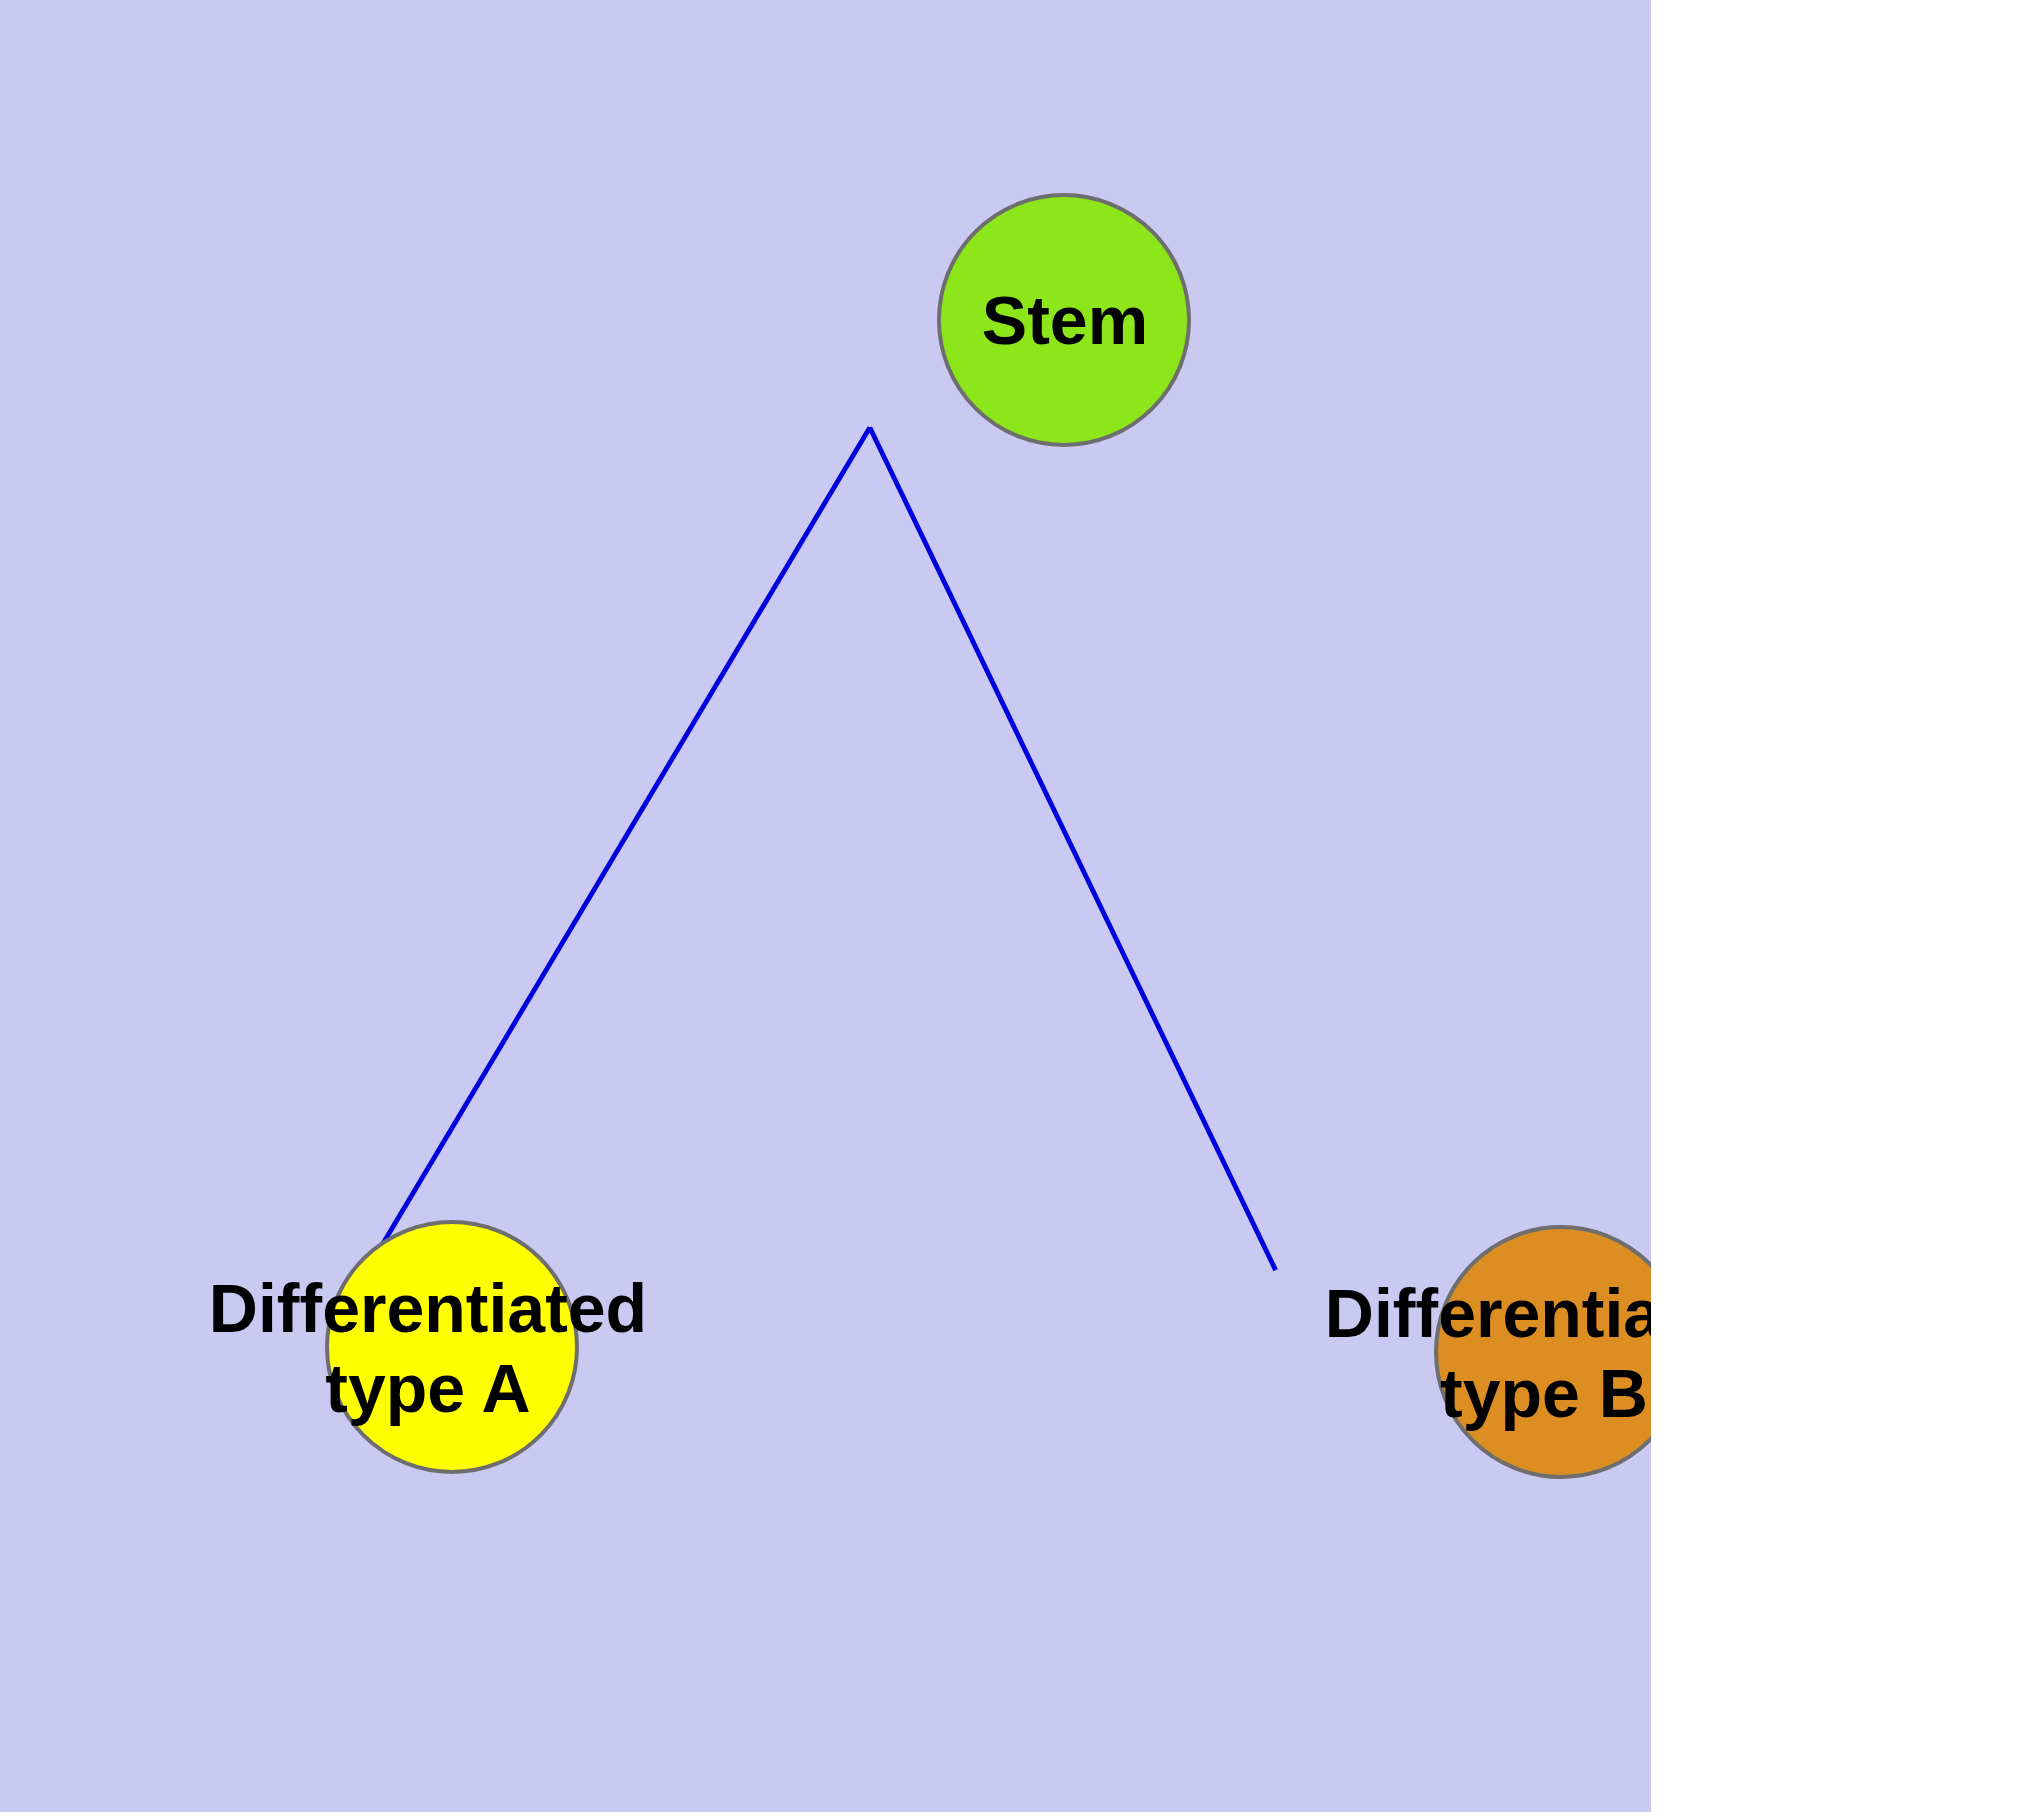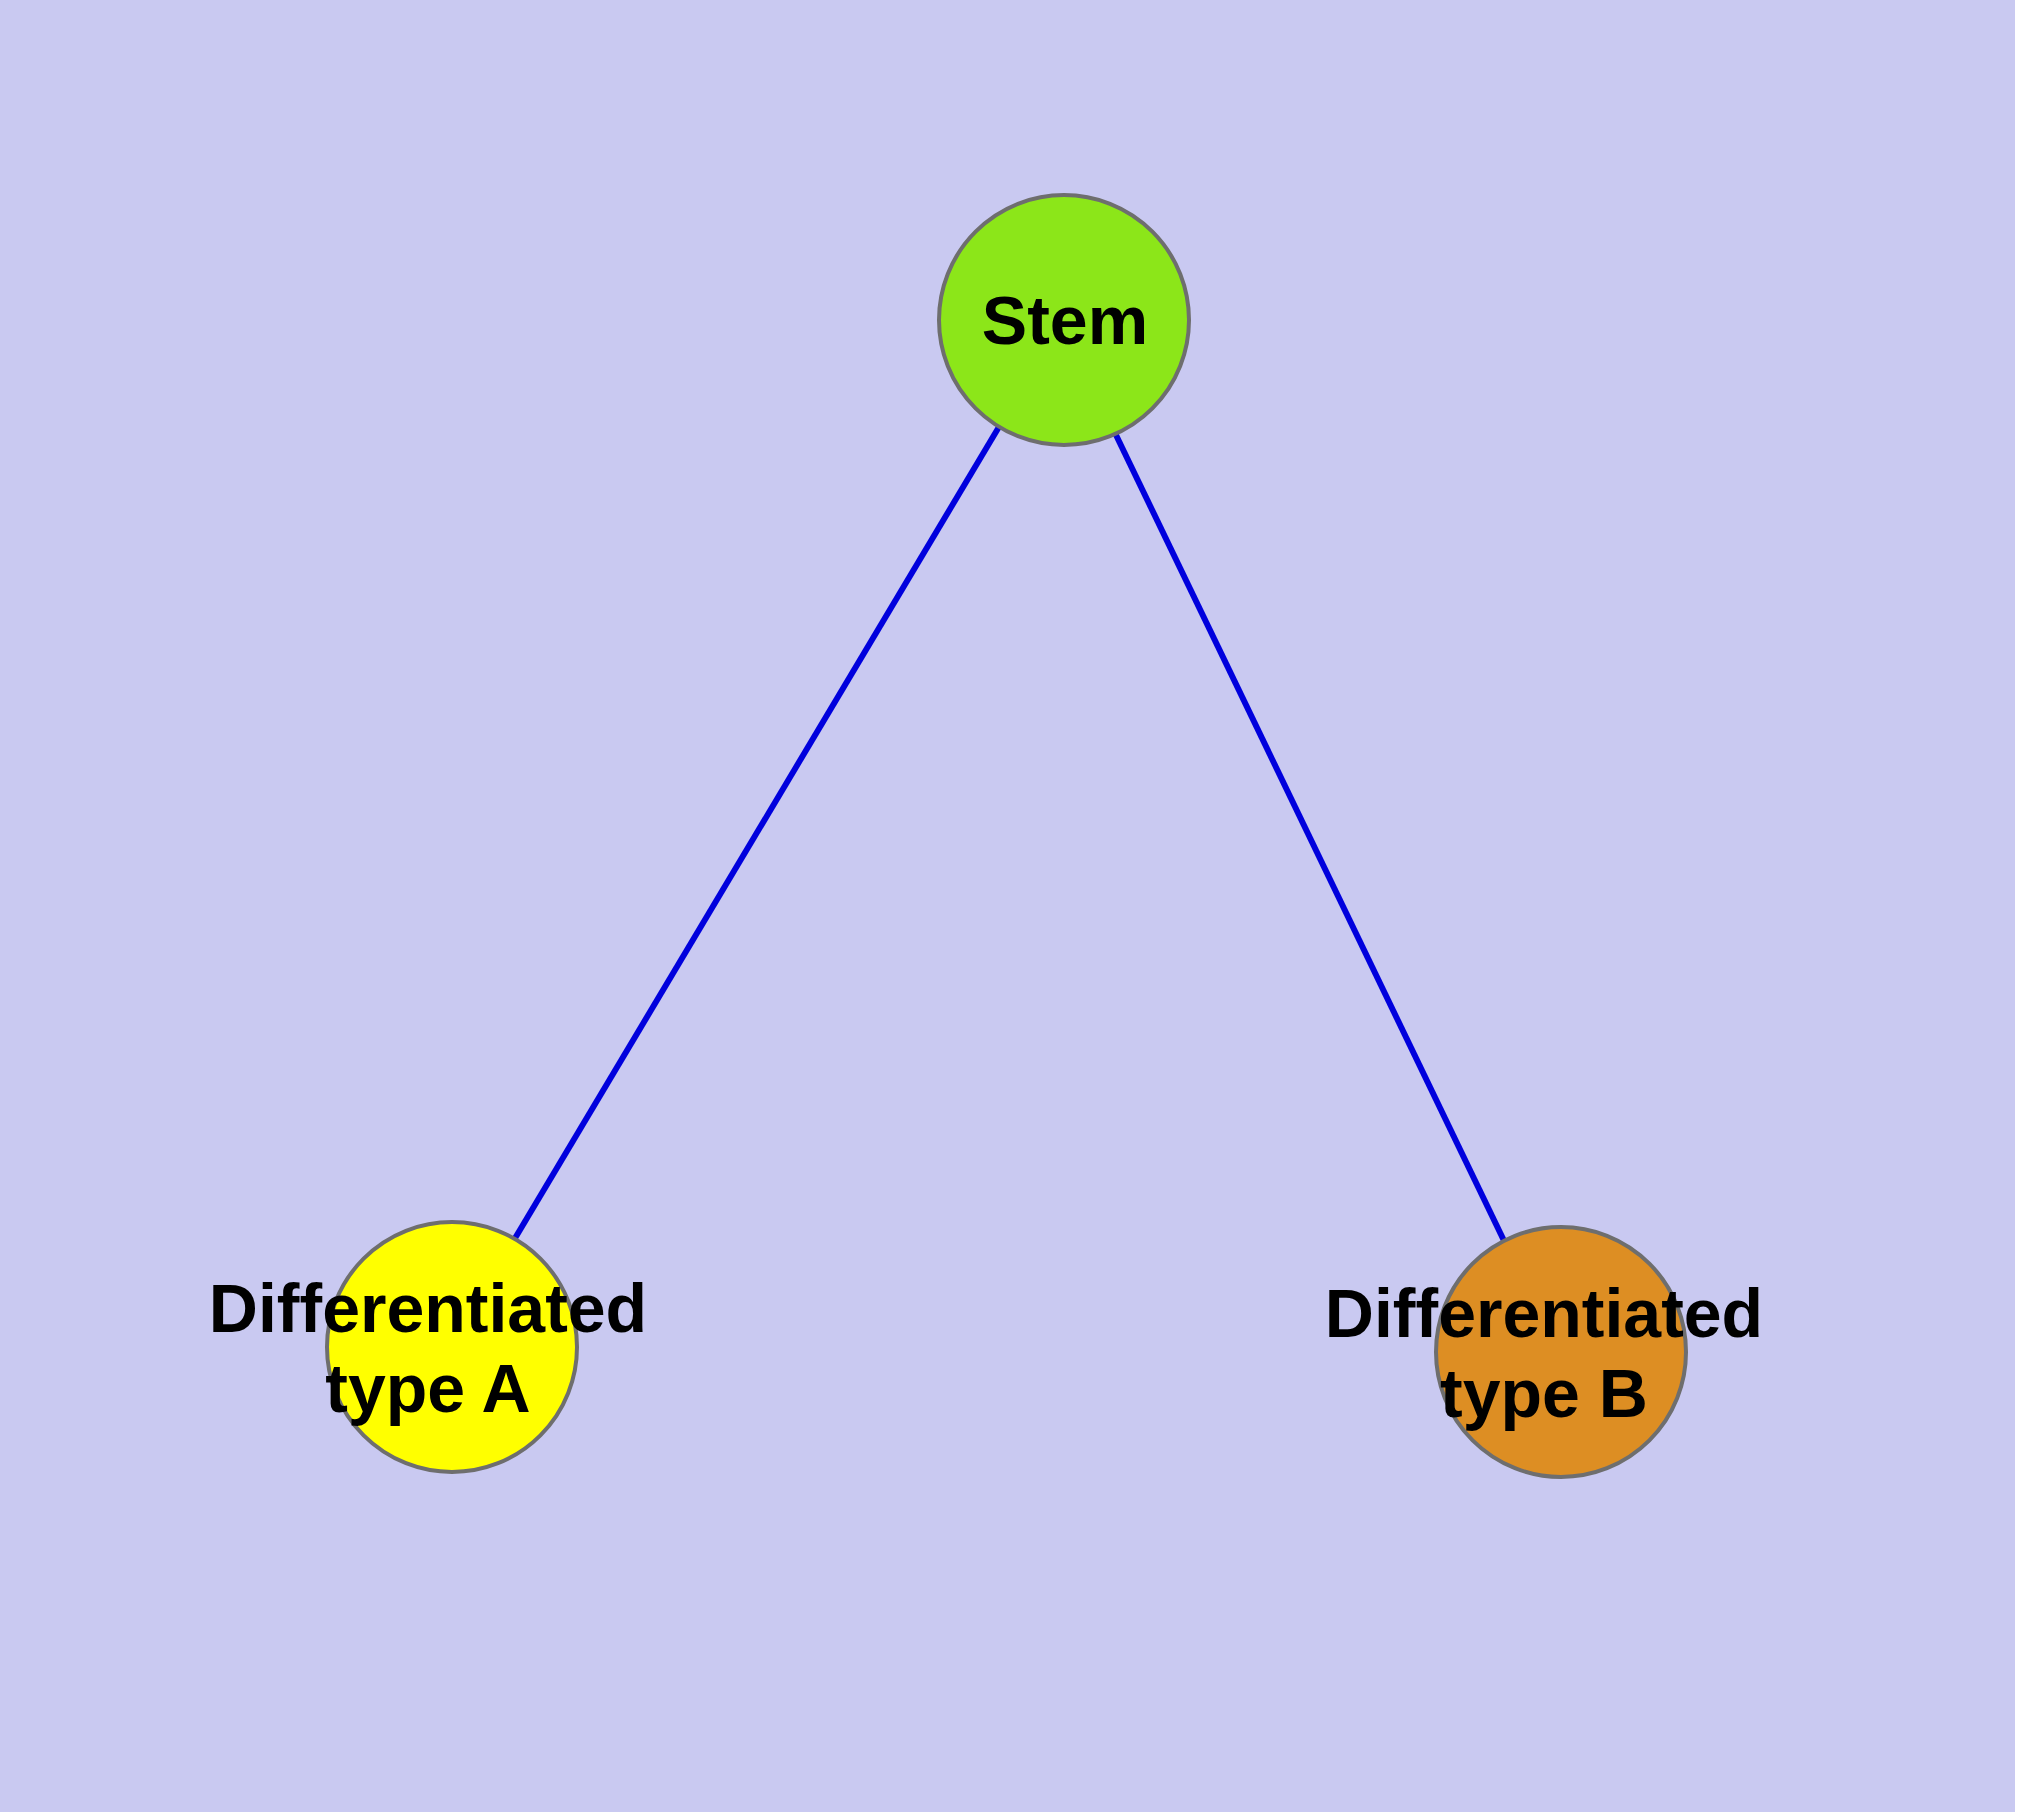--- a/index.html
+++ b/index.html
@@ -6,24 +6,23 @@
     margin: 0;
     padding: 0;
   }
   body {
     width: 2021px;
     height: 1812px;
     font-family: "Liberation Sans", sans-serif;
   }
   .canvas {
     position: relative;
-    width: 2007px;
+    width: 1651px;
     height: 1812px;
     overflow: hidden;
-    padding-left: 8px;
   }
   .edges-layer {
     position: absolute;
     left: 0;
     top: 0;
     width: 100%;
     height: 100%;
   }
   .node {
     position: absolute;

